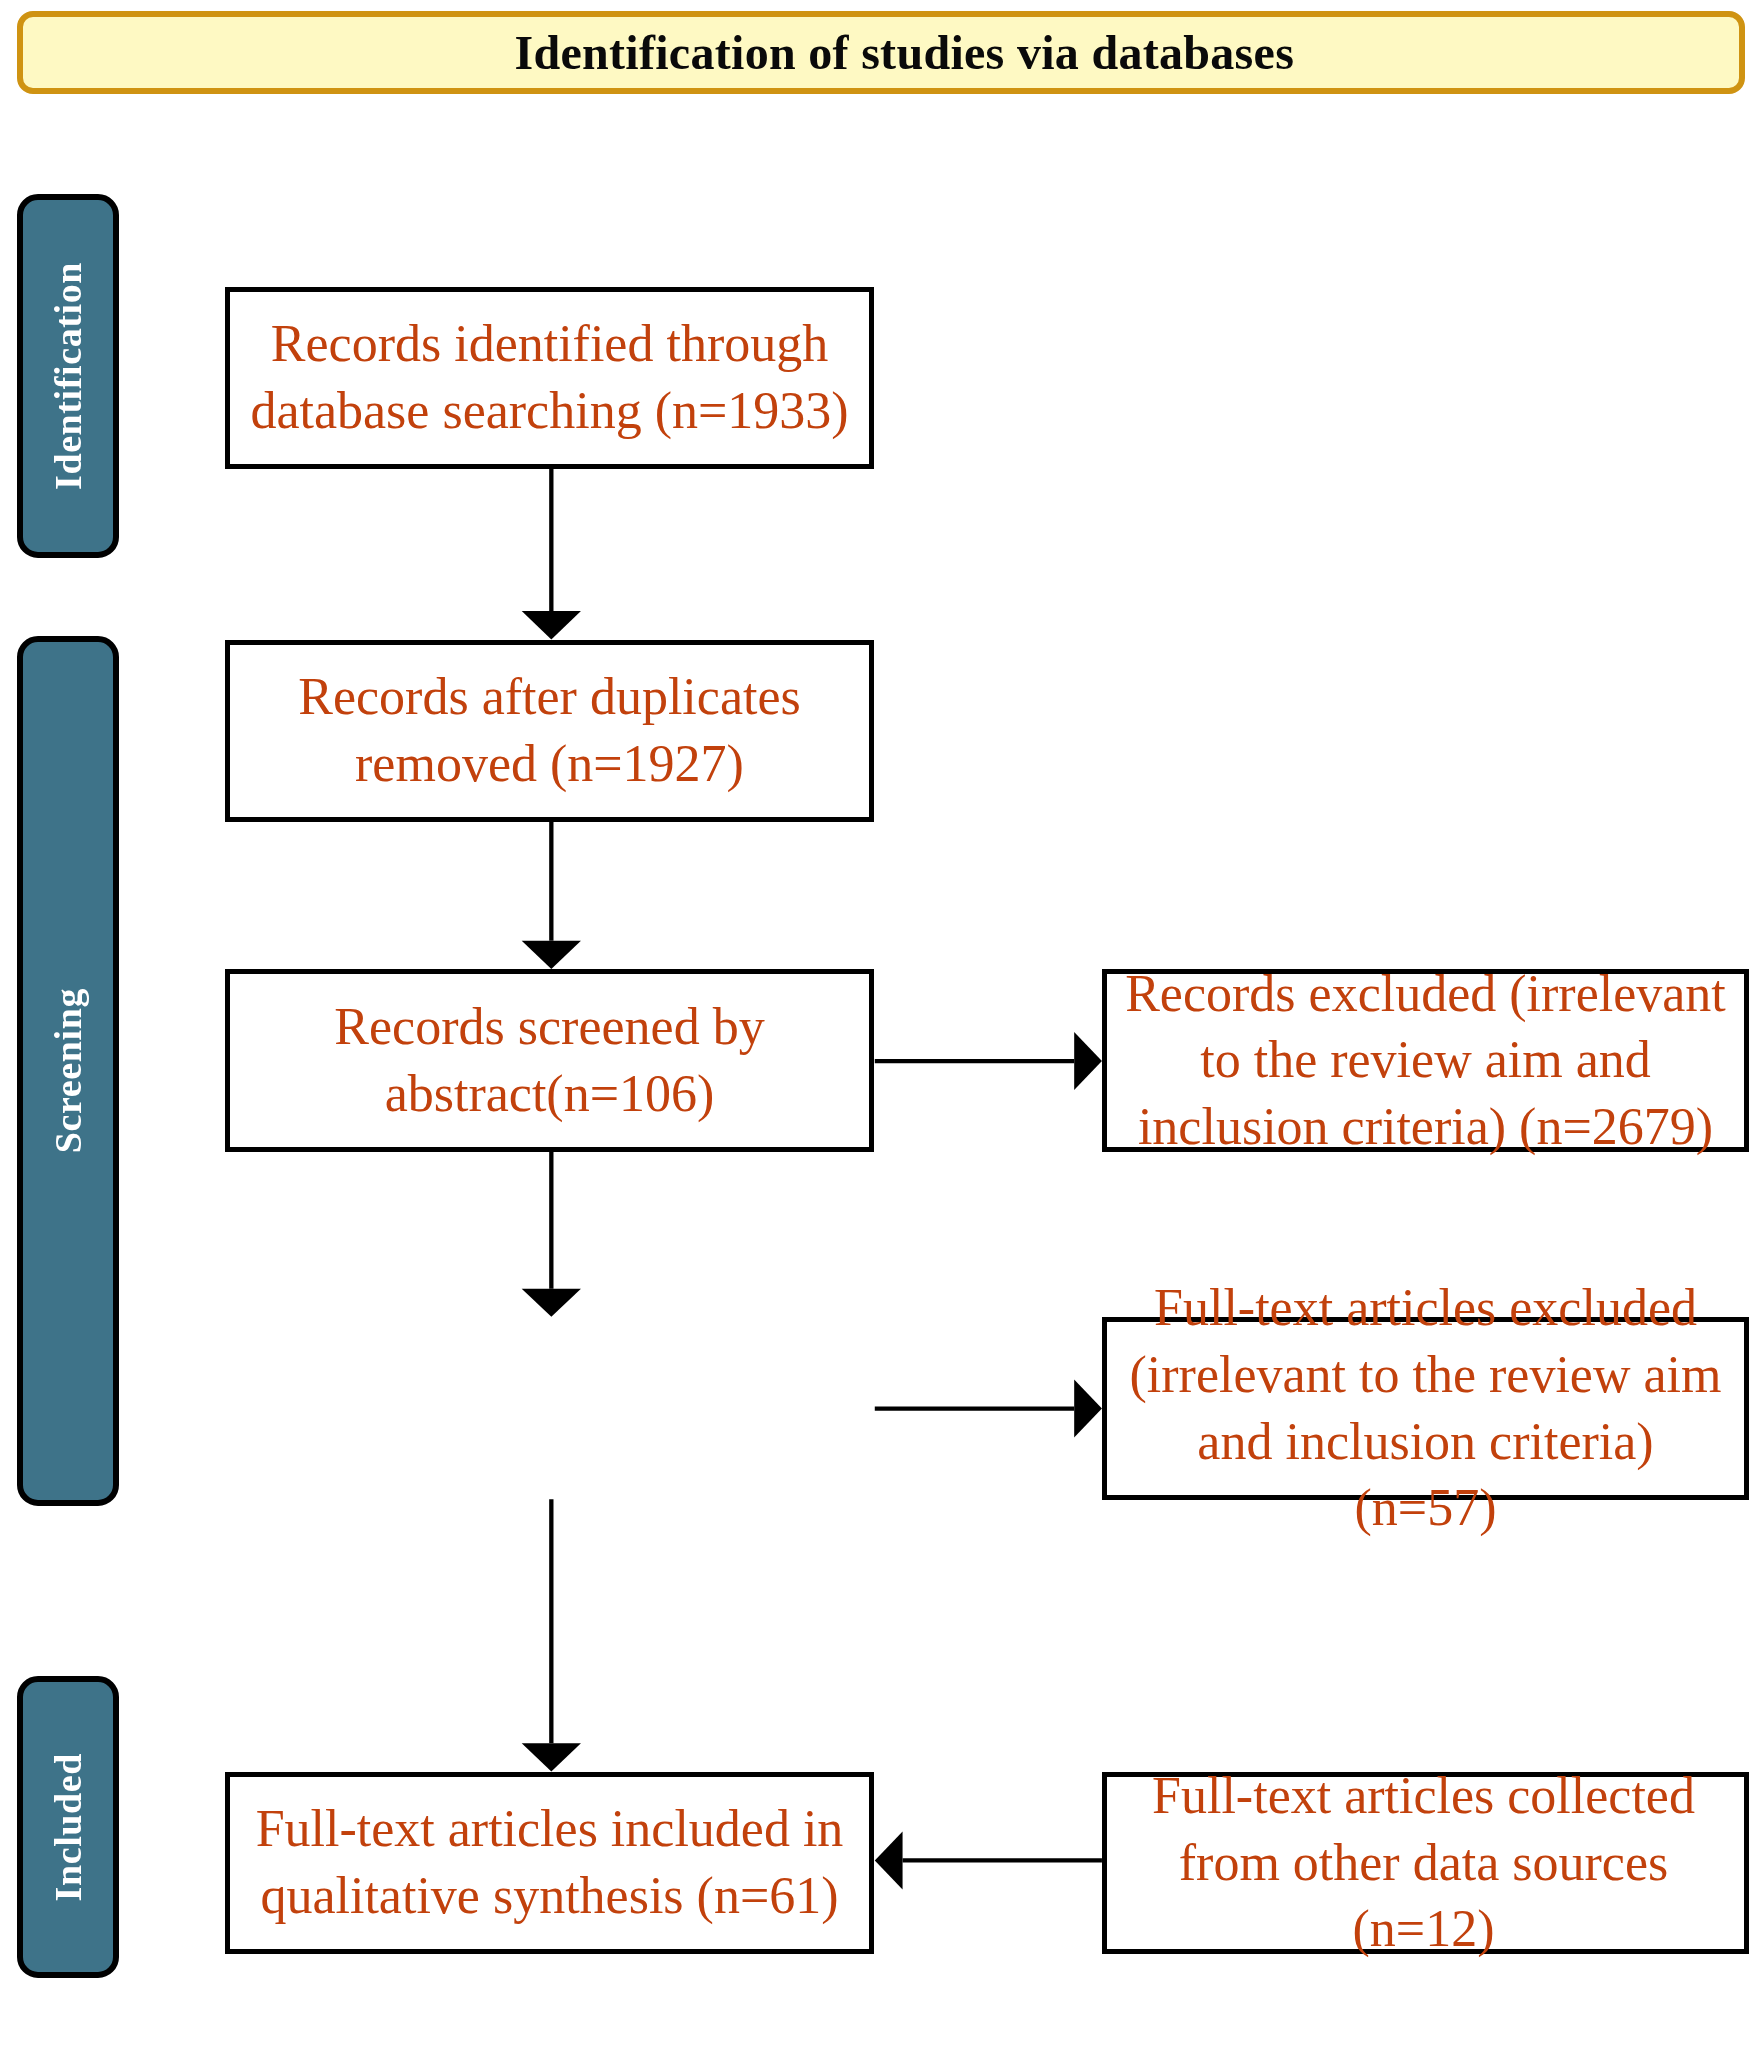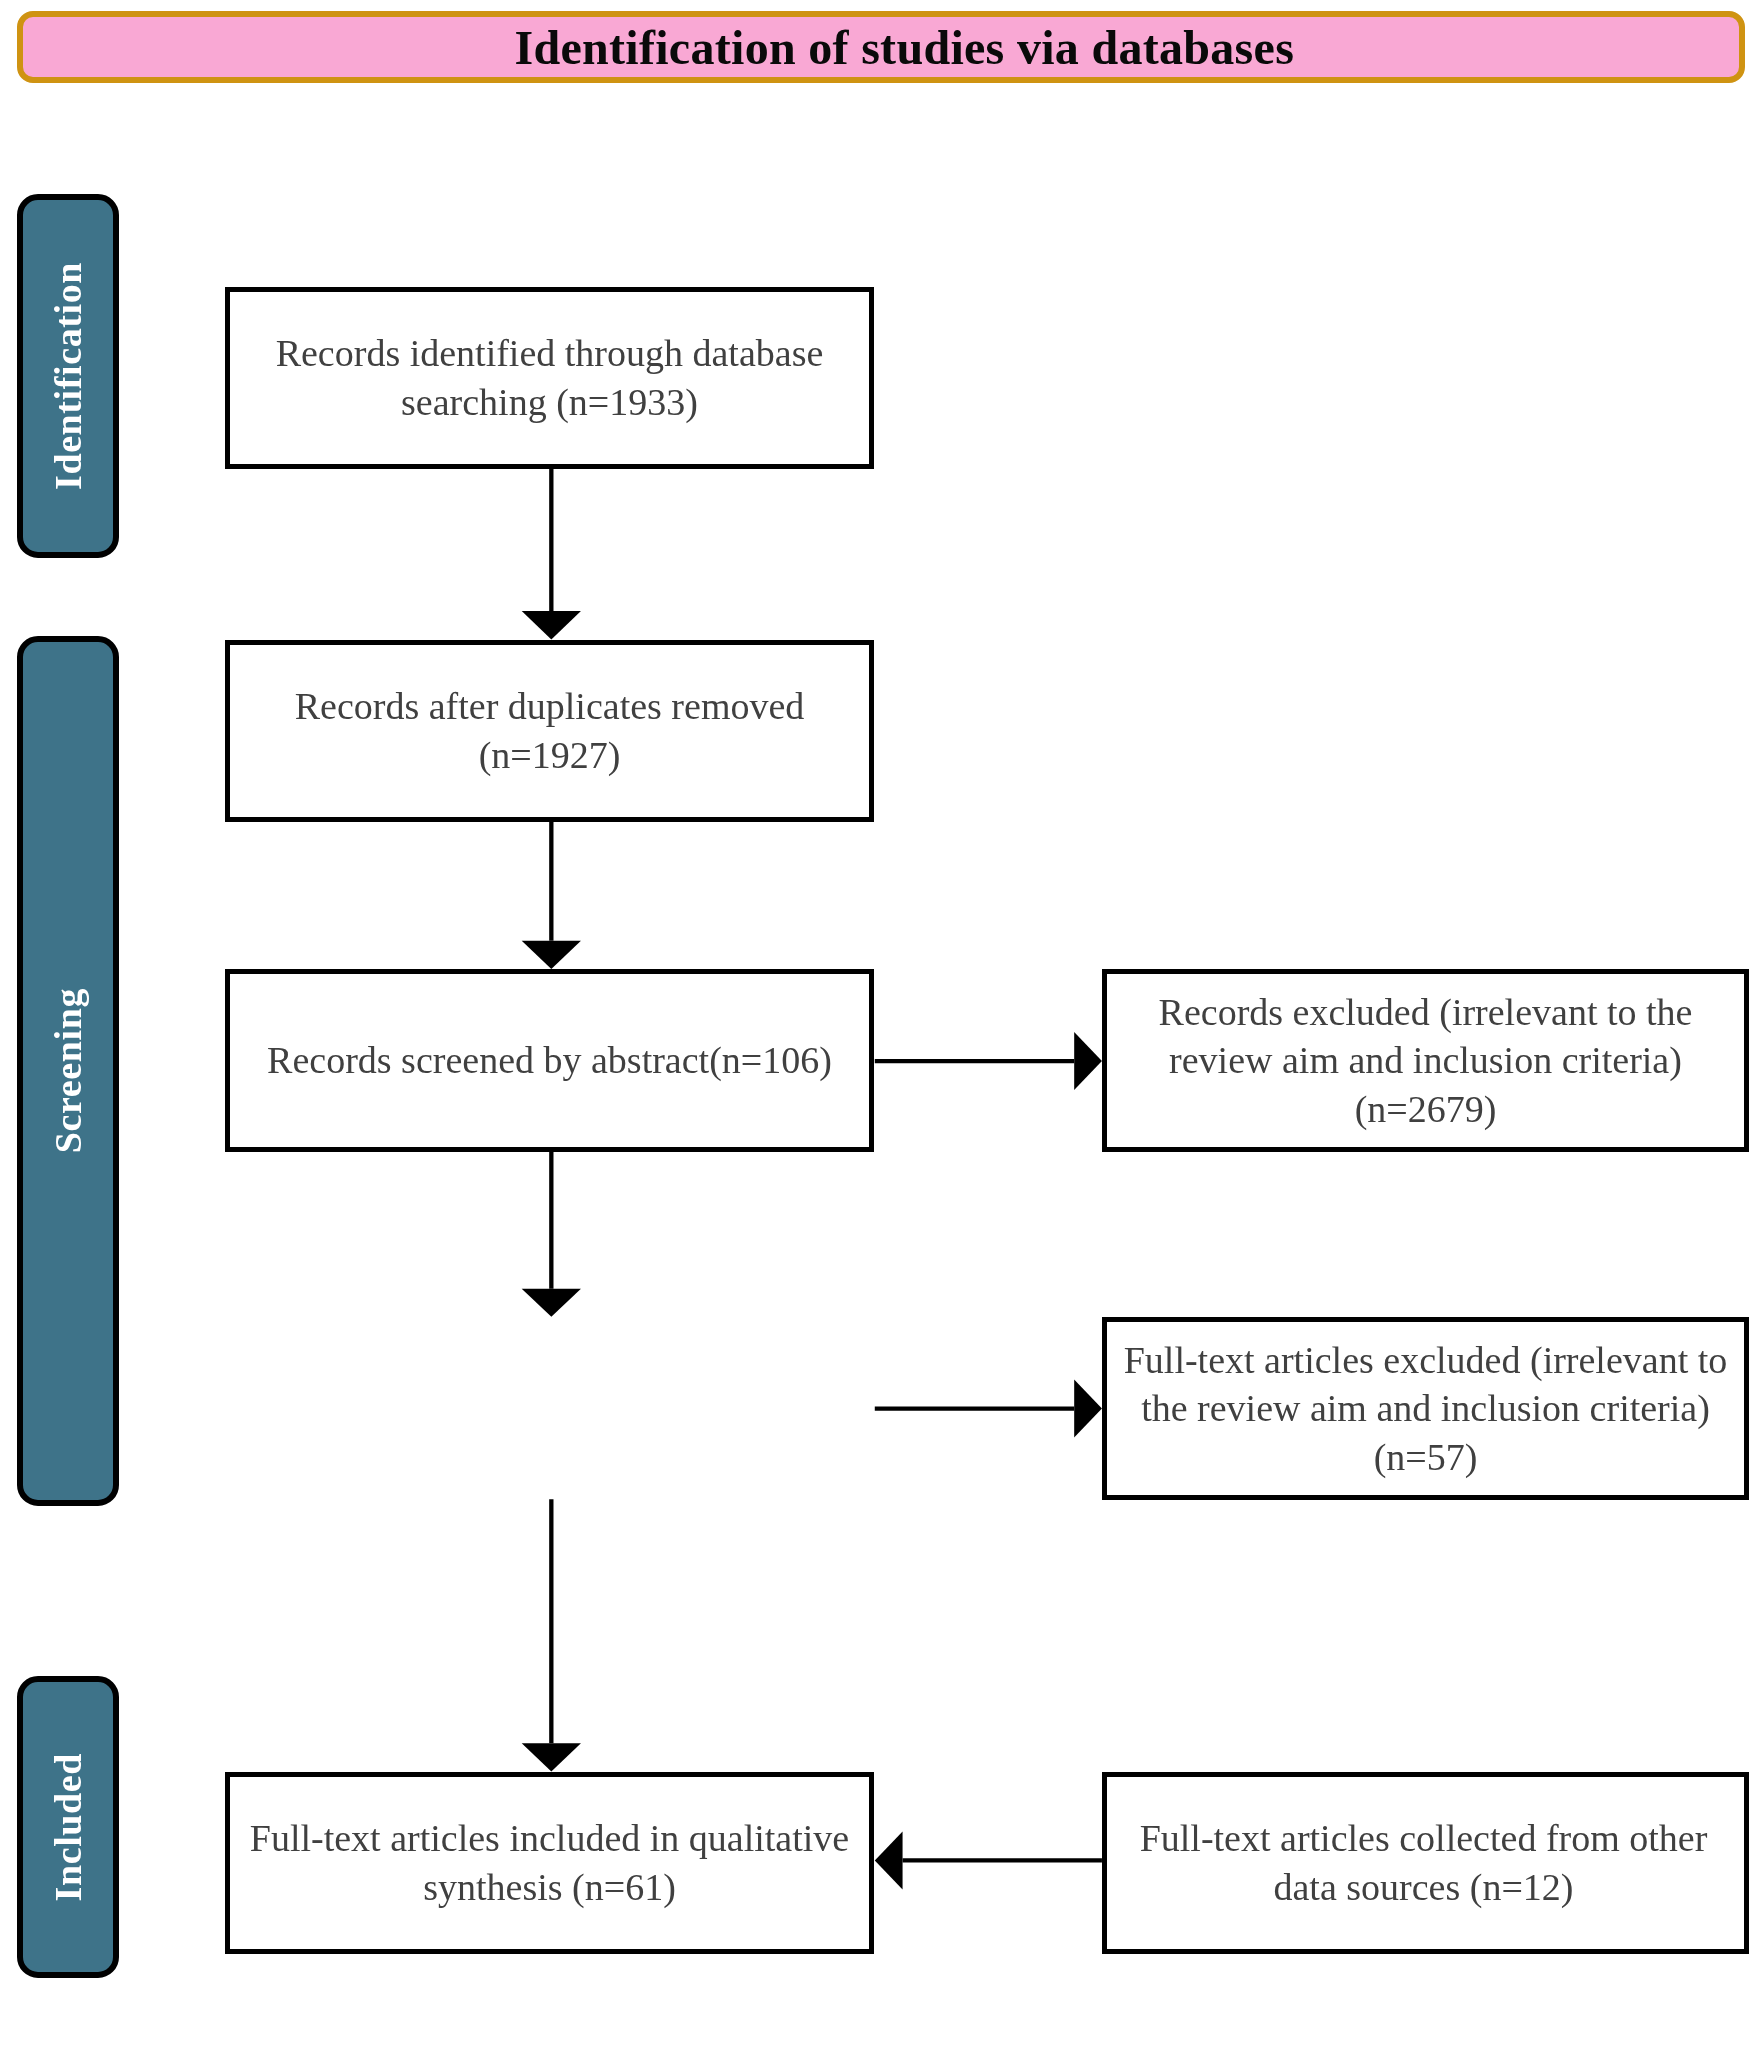--- a/index.html
+++ b/index.html
@@ -17,22 +17,22 @@
     background: #ffffff;
     overflow: hidden;
   }
 
   
   .header-banner {
     position: absolute;
     left: 17.3px;
     top: 11px;
     width: 1728px;
-    height: 72px;
-    background: #f9a8d4;
+    height: 83px;
+    background: #fef9c3;
     border: 6.8px solid #cf9312;
     border-radius: 16px;
     box-sizing: border-box;
     display: flex;
     align-items: center;
     justify-content: center;
     padding-left: 46px;
   }
   .header-title {
     font-size: 48px;
@@ -72,23 +72,23 @@
     background: #ffffff;
     border: 5px solid #000000;
     box-sizing: border-box;
     display: flex;
     align-items: center;
     justify-content: center;
     text-align: center;
     padding: 5px 16px;
   }
   .flow-box .box-text {
-    font-size: 38px;
+    font-size: 52px;
     line-height: 1.28;
-    color: #404040;
+    color: #c2410c;
   }
 
   
   #box-identified { left: 225px; top: 287px;  width: 649px; height: 182px; }
   #box-dedup      { left: 225px; top: 640px; width: 649px; height: 182px; padding-left: 16px; }
   #box-screened   { left: 225px; top: 969px; width: 649px; height: 183px; }
   #box-fulltext   { left: 225px; top: 1317px; width: 649px; height: 183px; }
   #box-included   { left: 225px; top: 1772px; width: 649px; height: 182px; }
 
   

